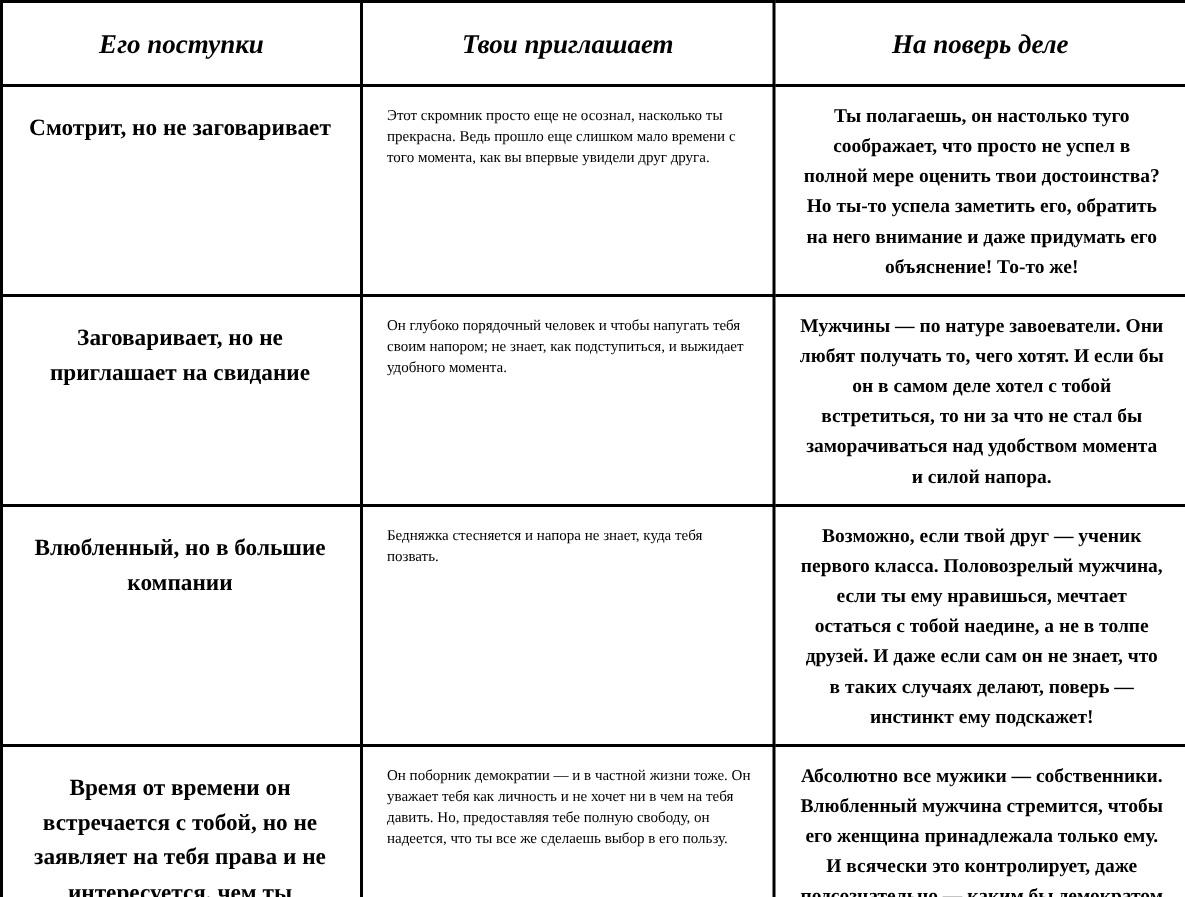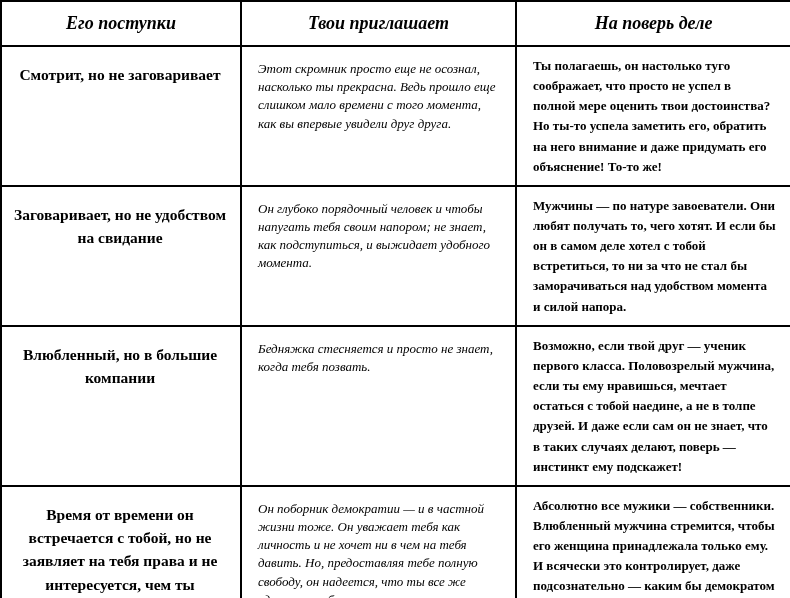--- a/index.html
+++ b/index.html
@@ -20,46 +20,46 @@
     width: 790px;
     table-layout: fixed;
     background: #fff;
   }
   th, td {
     border: 2px solid #000;
     vertical-align: top;
     overflow: hidden;
   }
   thead th {
-    height: 45px;
+    height: 56px;
     vertical-align: middle;
     font-style: italic;
     font-weight: bold;
     font-size: 18px;
     text-align: center;
     padding: 4px 6px;
   }
   td.c0 {
     font-weight: bold;
     font-size: 15.5px;
     line-height: 1.5;
     padding: 16px 12px 8px 10px;
     text-align: center;
   }
   td.c1 {
-    font-size: 13px;
+    font-size: 10px;
     line-height: 1.4;
     padding: 13px 14px 8px 16px;
-    font-style: italic;
   }
   td.c2 {
     font-weight: bold;
     font-size: 13px;
     line-height: 1.55;
     padding: 9px 14px 8px 16px;
+    text-align: center;
   }
   tr.row-0 td { height: 119px; }
   tr.row-1 td { height: 140px; }
   tr.row-2 td { height: 135px; }
   tr.row-3 td { height: 145px; }
 </style>
 </head>
 <body>
 
 <table class="book-table">
@@ -75,27 +75,27 @@
       <th>На поверь деле</th>
     </tr>
   </thead>
   <tbody>
       <tr class="row-0">
         <td class="c0">Смотрит, но не заговаривает</td>
         <td class="c1">Этот скромник просто еще не осознал, насколько ты прекрасна. Ведь прошло еще слишком мало времени с того момента, как вы впервые увидели друг друга.</td>
         <td class="c2">Ты полагаешь, он настолько туго соображает, что просто не успел в полной мере оценить твои достоинства? Но ты-то успела заметить его, обратить на него внимание и даже придумать его объяснение! То-то же!</td>
       </tr>
       <tr class="row-1">
-        <td class="c0">Заговаривает, но не удобством  на свидание</td>
+        <td class="c0">Заговаривает, но не приглашает  на свидание</td>
         <td class="c1">Он глубоко порядочный человек и чтобы напугать тебя своим напором; не знает, как подступиться, и выжидает удобного момента.</td>
         <td class="c2">Мужчины — по натуре завоеватели. Они любят получать то, чего хотят. И если бы он в самом деле хотел с тобой встретиться, то ни за что не стал бы заморачиваться над удобством момента и силой напора.</td>
       </tr>
       <tr class="row-2">
         <td class="c0">Влюбленный, но в большие компании</td>
-        <td class="c1">Бедняжка стесняется и просто не знает, когда тебя позвать.</td>
+        <td class="c1">Бедняжка стесняется и напора не знает, куда тебя позвать.</td>
         <td class="c2">Возможно, если твой друг — ученик первого класса. Половозрелый мужчина, если ты ему нравишься, мечтает остаться с тобой наедине, а не в толпе друзей. И даже если сам он не знает, что в таких случаях делают, поверь — инстинкт ему подскажет!</td>
       </tr>
       <tr class="row-3">
         <td class="c0">Время от времени он встречается с тобой, но не заявляет на тебя права и не интересуется, чем ты занимаешься, когда вы не вместе.</td>
         <td class="c1">Он поборник демократии — и в частной жизни тоже. Он уважает тебя как личность и не хочет ни в чем на тебя давить. Но, предоставляя тебе полную свободу, он надеется, что ты все же сделаешь выбор в его пользу.</td>
         <td class="c2">Абсолютно все мужики — собственники. Влюбленный мужчина стремится, чтобы его женщина принадлежала только ему. И всячески это контролирует, даже подсознательно — каким бы демократом он себя ни выставлял.</td>
       </tr>
     </tbody>
 </table>
 

